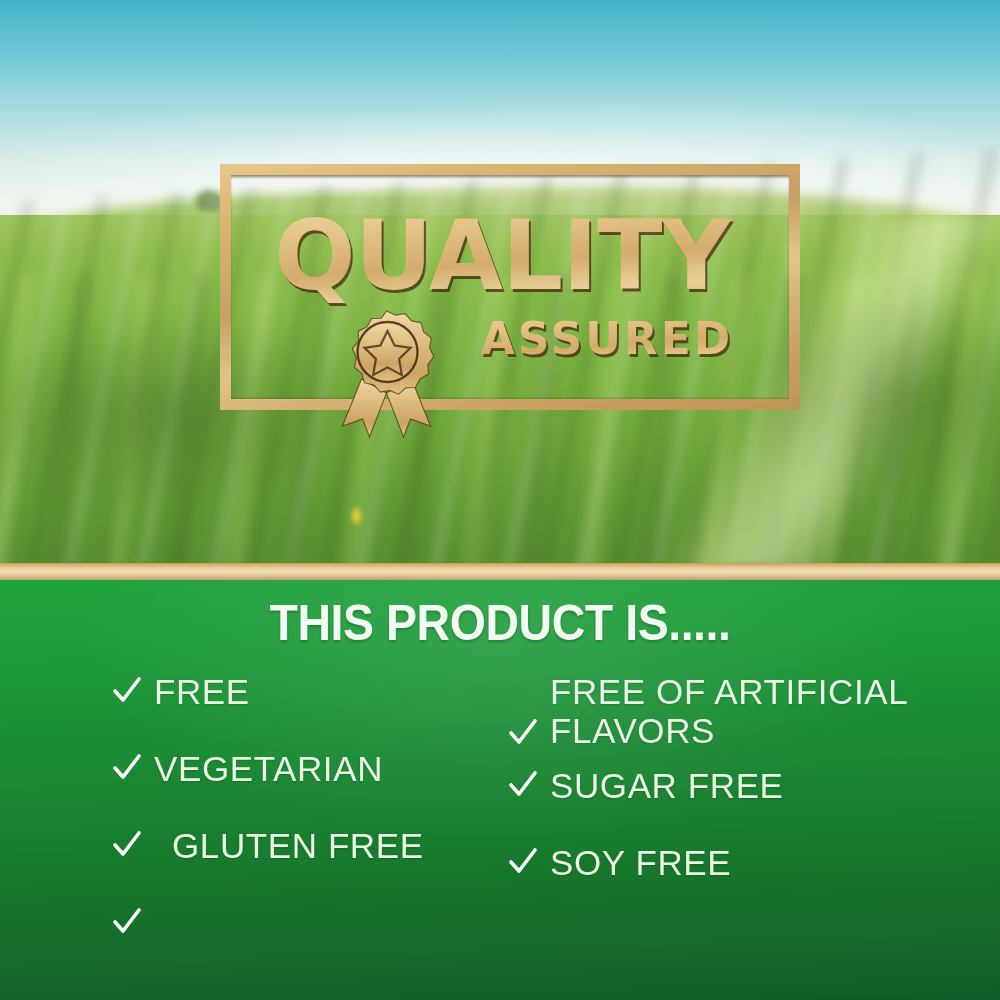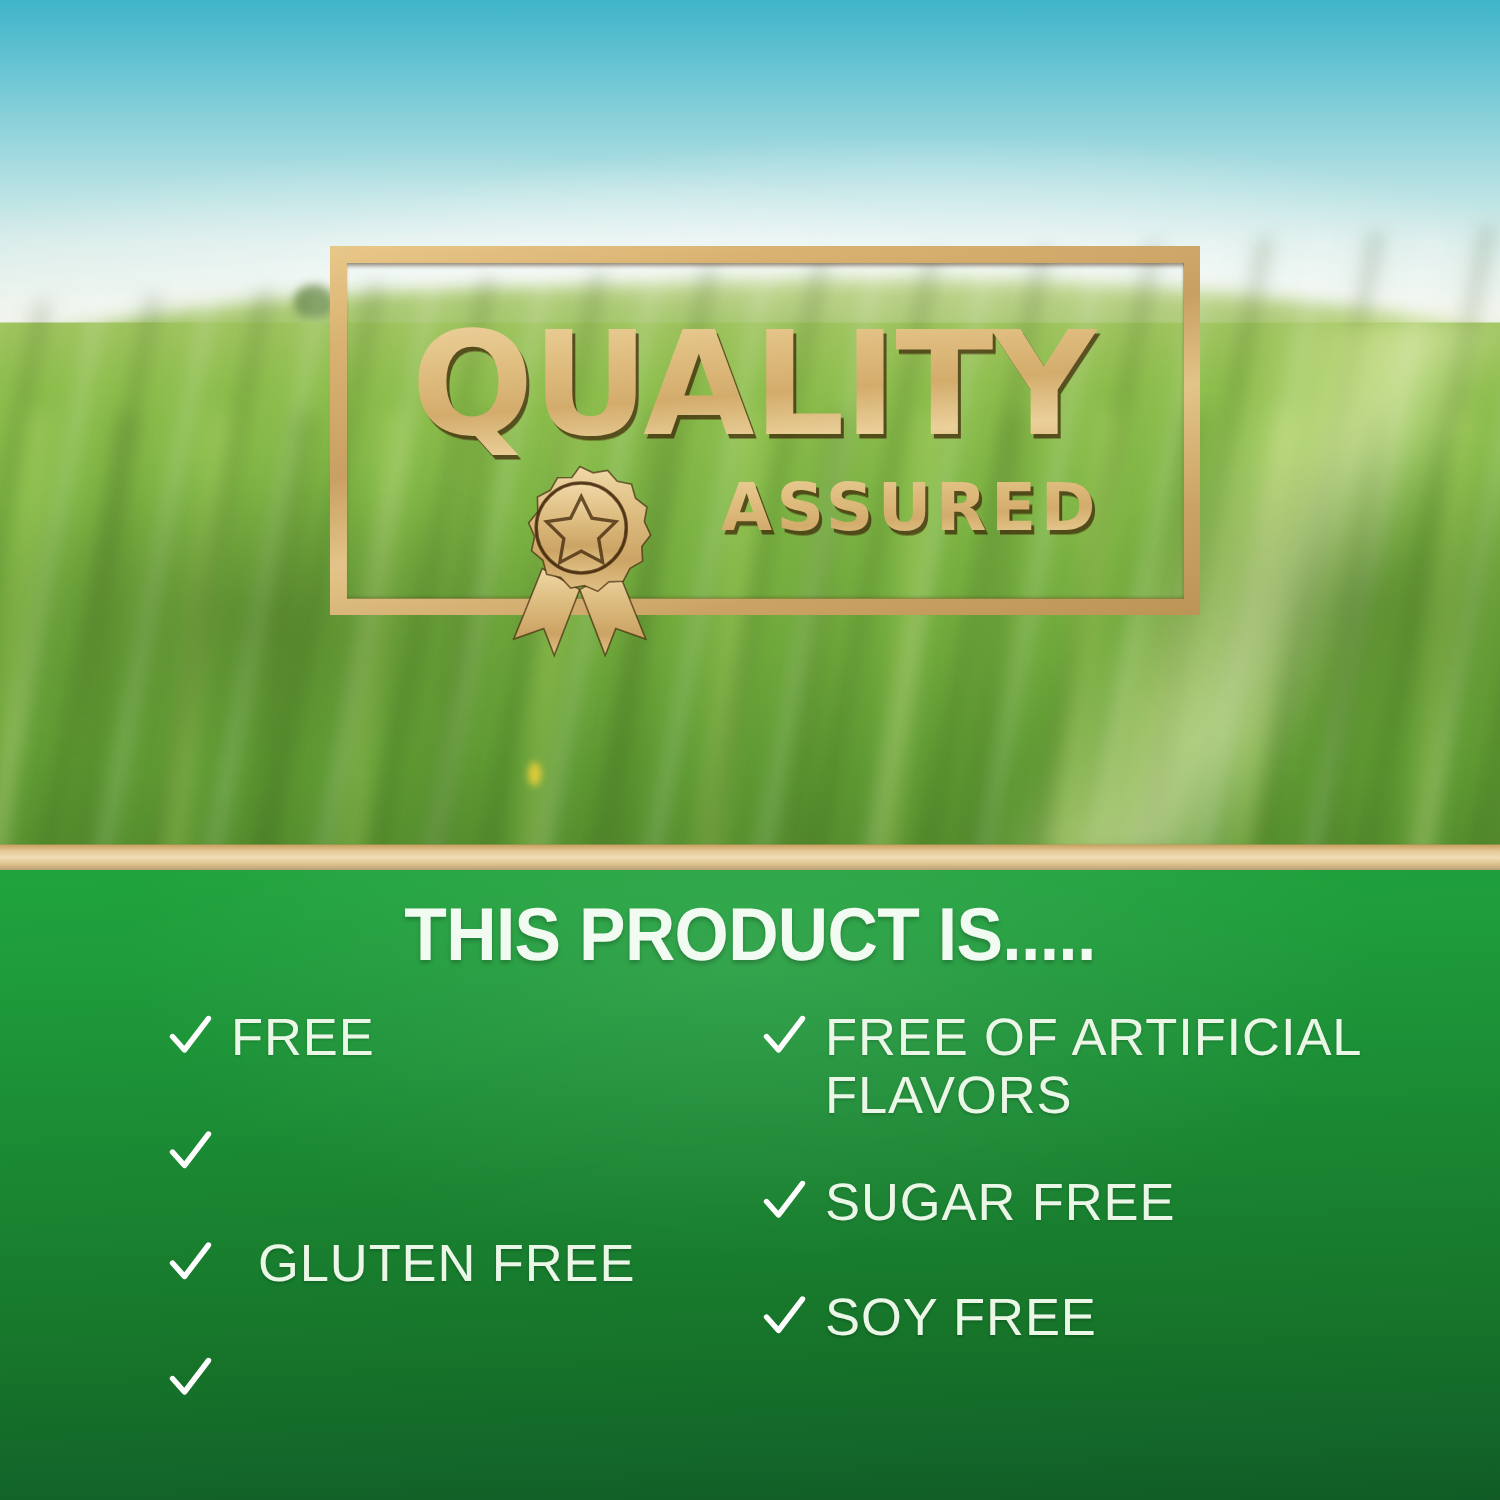--- a/index.html
+++ b/index.html
@@ -252,20 +252,21 @@
       </span>
       <span class="lbl">FREE</span>
     </div>
 
     <div class="feat" style="margin-bottom:38px;">
       <span class="tick">
         <svg width="30" height="34" viewBox="0 0 30 34">
             <path d="M3 17 L11 26 L27 5" stroke="#FFFFFF" stroke-width="3.6" fill="none" stroke-linecap="round" stroke-linejoin="round"></path>
           </svg>
       </span>
+      <span class="lbl">VEGETARIAN</span>
     </div>
 
     <div class="feat" style="margin-bottom:38px;gap:18px;">
       <span class="tick">
         <svg width="30" height="34" viewBox="0 0 30 34">
             <path d="M3 17 L11 26 L27 5" stroke="#FFFFFF" stroke-width="3.6" fill="none" stroke-linecap="round" stroke-linejoin="round"></path>
           </svg>
       </span>
       <span class="lbl">GLUTEN FREE</span>
     </div>
@@ -274,21 +275,21 @@
       <span class="tick">
         <svg width="30" height="34" viewBox="0 0 30 34">
             <path d="M3 17 L11 26 L27 5" stroke="#FFFFFF" stroke-width="3.6" fill="none" stroke-linecap="round" stroke-linejoin="round"></path>
           </svg>
       </span>
     </div>
   </div>
 
   <div class="col col-right">
 
-    <div class="feat" style="margin-bottom:32px;">
+    <div class="feat" style="margin-bottom:16px;align-items:flex-end;">
       <span class="tick">
         <svg width="30" height="34" viewBox="0 0 30 34">
             <path d="M3 17 L11 26 L27 5" stroke="#FFFFFF" stroke-width="3.6" fill="none" stroke-linecap="round" stroke-linejoin="round"></path>
           </svg>
       </span>
       <span class="lbl">FREE OF ARTIFICIAL
 FLAVORS</span>
     </div>
 
     <div class="feat" style="margin-bottom:38px;">

